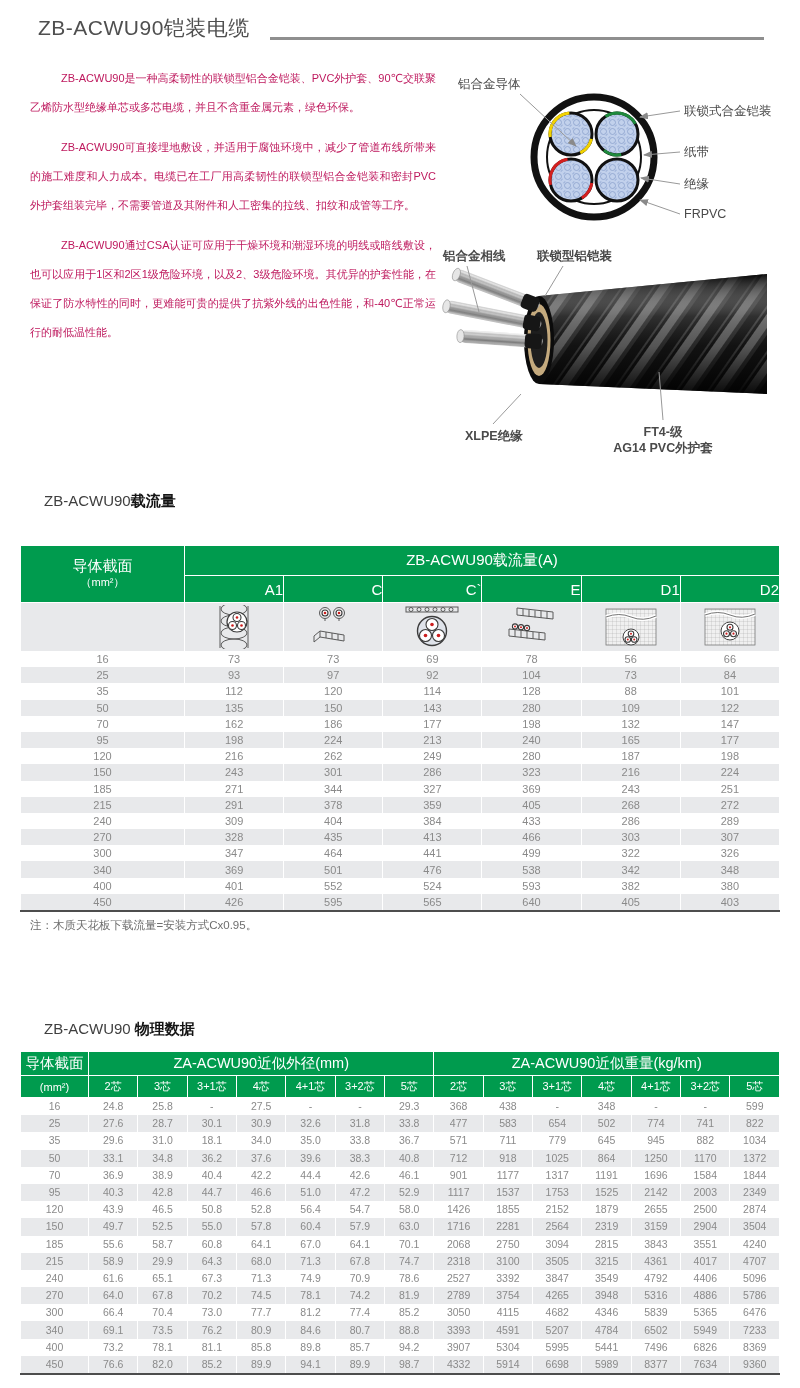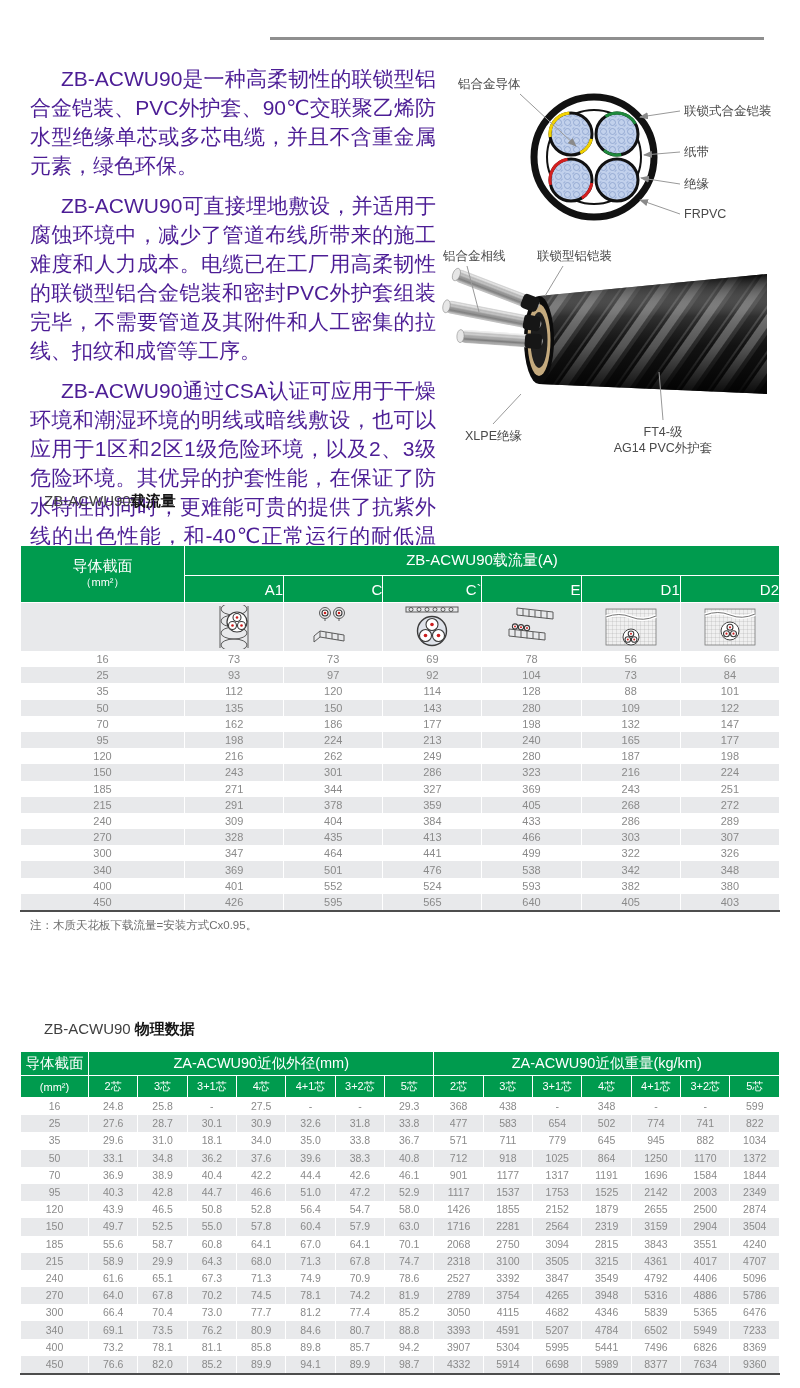--- a/index.html
+++ b/index.html
@@ -4,25 +4,25 @@
 <style>
   html,body{margin:0;padding:0;background:#fff;}
   .page{position:relative;width:800px;height:1388px;background:#fff;overflow:hidden;
         font-family:"Liberation Sans","DejaVu Sans",sans-serif;color:#5d5d5d;}
   
   .page-title{position:absolute;left:38px;top:14px;font-size:21px;font-weight:400;
               color:#4f4f4f;letter-spacing:.5px;margin:0;}
   .title-rule{position:absolute;left:270px;top:37px;width:494px;height:3px;background:#8f8f8f;}
   
   .intro-text{position:absolute;left:30px;top:64px;width:406px;}
-  .intro-text p{margin:0 0 11px;font-size:21px;line-height:29px;color:#4c1d95;
+  .intro-text p{margin:0 0 11px;font-size:11px;line-height:29px;color:#be185d;
                 text-align:justify;text-indent:31px;}
   
   .diagram1{position:absolute;left:428px;top:64px;width:358px;height:176px;}
-  .diagram2{position:absolute;left:435px;top:244px;width:332px;height:216px;}
+  .diagram2{position:absolute;left:435px;top:244px;width:332px;height:216px;font-weight:bold;}
   svg text{font-family:"Liberation Sans","DejaVu Sans",sans-serif;}
   
   .sec-title{position:absolute;left:44px;font-size:15px;color:#3f3f3f;margin:0;font-weight:400;}
   .sec-title .bold{font-weight:700;color:#141414;}
   .sec-title.t1{top:492px;}
   .sec-title.t2{top:1020px;}
   
   table{border-collapse:collapse;table-layout:fixed;}
   .data-table{position:absolute;left:20px;width:760px;background:#fff;}
   .data-table th{background:#009b4e;color:#fff;font-weight:400;border:1.5px solid #fff;padding:0;}
@@ -50,20 +50,21 @@
   .mini-icon{display:block;margin:0 auto;}
   .mini-icon .ln{stroke:#5a5a5a;stroke-width:1;fill:none;}
   .mini-icon .core{fill:#fff;stroke:#3c3c3c;stroke-width:1.1;}
   .mini-icon .dot{fill:#cc1f1f;stroke:none;}
 </style>
 </head>
 <body>
 
 <div class="page">
 
+  <h1 class="page-title">ZB-ACWU90铠装电缆</h1>
   <div class="title-rule"></div>
 
   <div class="intro-text">
     <p>ZB-ACWU90是一种高柔韧性的联锁型铝合金铠装、PVC外护套、90℃交联聚乙烯防水型绝缘单芯或多芯电缆，并且不含重金属元素，绿色环保。</p>
     <p>ZB-ACWU90可直接埋地敷设，并适用于腐蚀环境中，减少了管道布线所带来的施工难度和人力成本。电缆已在工厂用高柔韧性的联锁型铝合金铠装和密封PVC外护套组装完毕，不需要管道及其附件和人工密集的拉线、扣纹和成管等工序。</p>
     <p>ZB-ACWU90通过CSA认证可应用于干燥环境和潮湿环境的明线或暗线敷设，也可以应用于1区和2区1级危险环境，以及2、3级危险环境。其优异的护套性能，在保证了防水特性的同时，更难能可贵的提供了抗紫外线的出色性能，和-40℃正常运行的耐低温性能。</p>
   </div>
 
   <div class="diagram1">
     <svg width="358" height="176" viewBox="0 0 358 176">

